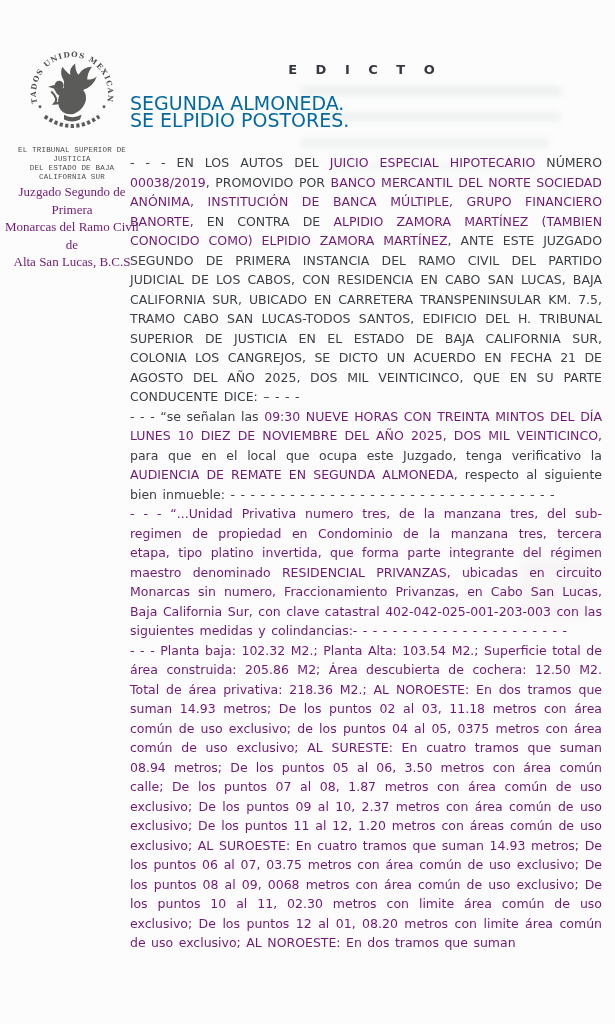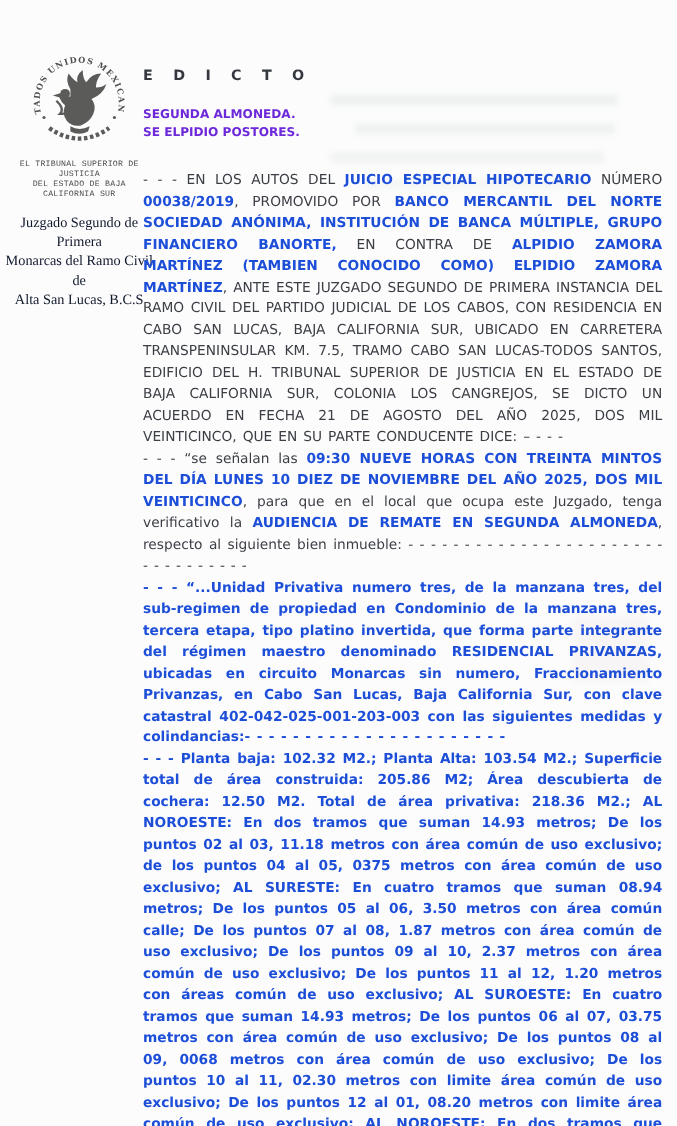--- a/index.html
+++ b/index.html
@@ -17,53 +17,53 @@
   .artifact{position:absolute;filter:blur(3px);border-radius:4px;}
   .a1{left:300px;top:86px;width:262px;height:10px;background:rgba(140,160,140,.13);}
   .a2{left:322px;top:112px;width:238px;height:10px;background:rgba(140,160,140,.11);}
   .a3{left:300px;top:138px;width:250px;height:10px;background:rgba(150,160,150,.10);}
   .a4{left:330px;top:163px;width:205px;height:9px;background:rgba(150,160,150,.08);}
   .a5{left:520px;top:560px;width:70px;height:60px;background:rgba(205,160,160,.07);}
 
   
   .edicto{
     position:absolute;left:130px;top:62px;width:470px;
-    font-weight:bold;font-size:13px;
+    text-align:center;font-weight:bold;font-size:13px;
     letter-spacing:7px;color:#35383e;
   }
   .subtitle{
     position:absolute;left:130px;top:95px;
-    font-weight:bold;font-size:11px;line-height:17px;color:#6d28d9;
+    font-weight:normal;font-size:19px;line-height:17px;color:#0369a1;
   }
 
   
   .letterhead{position:absolute;left:4px;top:46px;width:136px;text-align:center;}
   .seal{display:block;margin:0 auto;}
   .court{
     margin-top:4px;
     font-family:Liberation Mono, monospace;
     font-size:7.5px;line-height:9px;letter-spacing:.2px;
     color:#4c4c4a;text-transform:uppercase;
   }
   .office{
-    margin-top:11px;
+    margin-top:1px;
     font-family:"Liberation Serif","DejaVu Serif",serif;
-    font-size:13px;line-height:17.5px;color:#0f172a;
+    font-size:13px;line-height:17.5px;color:#701a75;
   }
 
   
   .doc-body{
     position:absolute;left:130px;top:153px;width:472px;
     font-size:12.5px;line-height:19.5px;
     text-align:justify;
     word-spacing:1.5px;
     color:#3b3e44;
   }
   .para{margin:0;}
-  .para .b{font-weight:bold;color:#1d4ed8;}
+  .para .b{font-weight:normal;color:#701a75;}
 </style>
 </head>
 <body>
 
 <div class="page">
 
   <div class="artifact a1"></div>
   <div class="artifact a2"></div>
   <div class="artifact a3"></div>
   <div class="artifact a4"></div>

